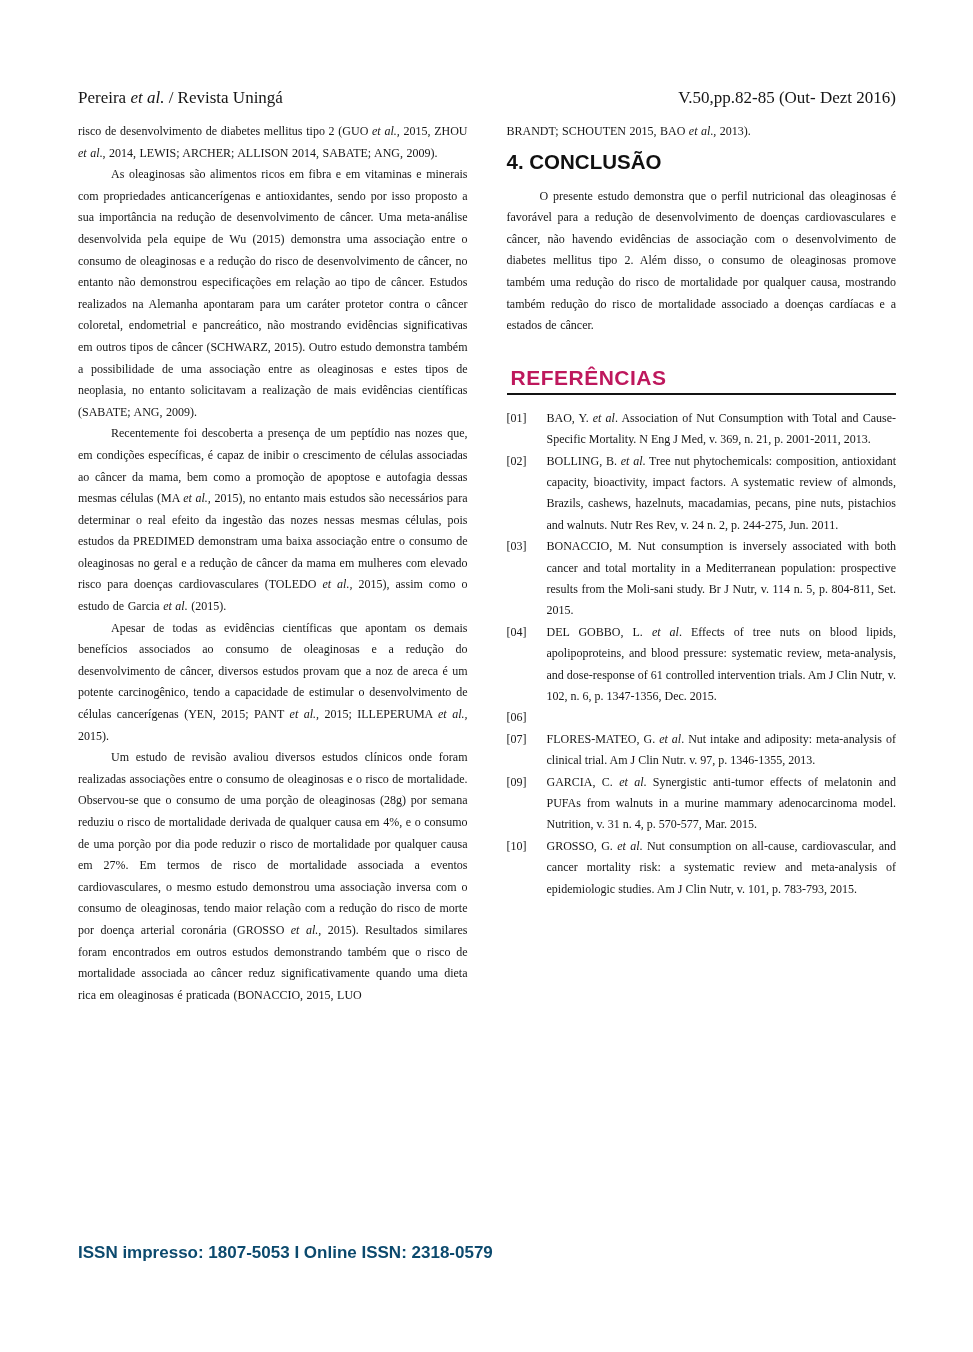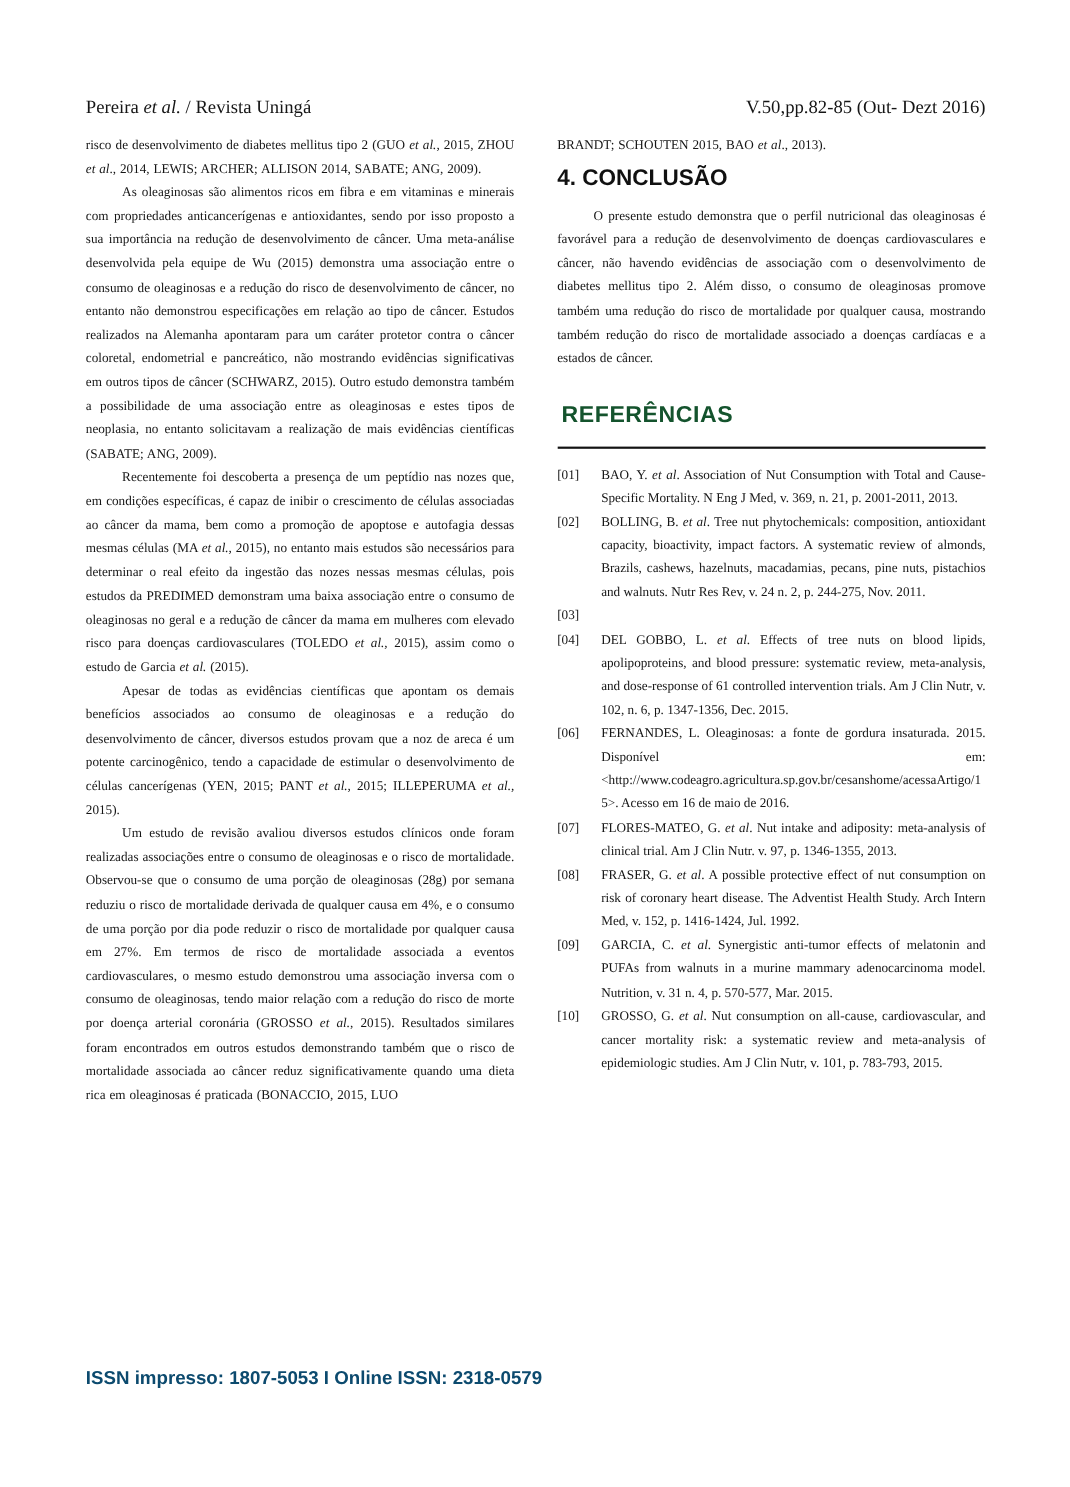--- a/index.html
+++ b/index.html
@@ -43,23 +43,23 @@
     margin: 7px 0 12px 0;
     color: #111;
   }
   .refs-heading {
     font-family: "Liberation Sans", sans-serif;
     font-weight: bold;
     font-size: 21px;
     line-height: 24px;
     letter-spacing: 0.5px;
     margin: 29px 0 13px 0;
-    padding: 0 0 16px 4px;
+    padding: 0 0 3px 4px;
     border-bottom: 2.5px solid #131313;
-    color: #14532d;
+    color: #be185d;
   }
   .ref-list { list-style: none; margin: 0; padding: 0; }
   .ref-item {
     display: flex;
     font-size: 12px;
     line-height: 21.4px;
   }
   .ref-num { flex: 0 0 40px; }
   .ref-text { flex: 1 1 auto; text-align: justify; min-width: 0; word-break: break-word; }
   .ital { font-style: italic; }
@@ -101,40 +101,36 @@
 
       <h2 class="refs-heading">REFERÊNCIAS</h2>
 
       <ol class="ref-list">
         <li class="ref-item">
           <span class="ref-num">[01]</span>
           <span class="ref-text"><span>BAO, Y. </span><span class="ital">et al</span><span>. Association of Nut Consumption with Total and Cause-Specific Mortality. N Eng J Med, v. 369, n. 21, p. 2001-2011, 2013.</span></span>
         </li>
         <li class="ref-item">
           <span class="ref-num">[02]</span>
-          <span class="ref-text"><span>BOLLING, B. </span><span class="ital">et al</span><span>. Tree nut phytochemicals: composition, antioxidant capacity, bioactivity, impact factors. A systematic review of almonds, Brazils, cashews, hazelnuts, macadamias, pecans, pine nuts, pistachios and walnuts. Nutr Res Rev, v. 24 n. 2, p. 244-275, Nov. 2011.</span></span>
+          <span class="ref-text"><span>BOLLING, B. </span><span class="ital">et al</span><span>. Tree nut phytochemicals: composition, antioxidant capacity, bioactivity, impact factors. A systematic review of almonds, Brazils, cashews, hazelnuts, macadamias, pecans, pine nuts, pistachios and walnuts. Nutr Res Rev, v. 24 n. 2, p. 244-275, Jun. 2011.</span></span>
         </li>
         <li class="ref-item">
           <span class="ref-num">[03]</span>
+          <span class="ref-text"><span>BONACCIO, M. Nut consumption is inversely associated with both cancer and total mortality in a Mediterranean population: prospective results from the Moli-sani study. Br J Nutr, v. 114 n. 5, p. 804-811, Set. 2015.</span></span>
         </li>
         <li class="ref-item">
           <span class="ref-num">[04]</span>
           <span class="ref-text"><span>DEL GOBBO, L. </span><span class="ital">et al</span><span>. Effects of tree nuts on blood lipids, apolipoproteins, and blood pressure: systematic review, meta-analysis, and dose-response of 61 controlled intervention trials. Am J Clin Nutr, v. 102, n. 6, p. 1347-1356, Dec. 2015.</span></span>
         </li>
         <li class="ref-item">
           <span class="ref-num">[06]</span>
-          <span class="ref-text"><span>FERNANDES, L. Oleaginosas: a fonte de gordura insaturada. 2015. Disponível em: &lt;http://www.codeagro.agricultura.sp.gov.br/cesanshome/acessaArtigo/15&gt;. Acesso em 16 de maio de 2016.</span></span>
         </li>
         <li class="ref-item">
           <span class="ref-num">[07]</span>
           <span class="ref-text"><span>FLORES-MATEO, G. </span><span class="ital">et al</span><span>. Nut intake and adiposity: meta-analysis of clinical trial. Am J Clin Nutr. v. 97, p. 1346-1355, 2013.</span></span>
-        </li>
-        <li class="ref-item">
-          <span class="ref-num">[08]</span>
-          <span class="ref-text"><span>FRASER, G. </span><span class="ital">et al</span><span>. A possible protective effect of nut consumption on risk of coronary heart disease. The Adventist Health Study. Arch Intern Med, v. 152, p. 1416-1424, Jul. 1992.</span></span>
         </li>
         <li class="ref-item">
           <span class="ref-num">[09]</span>
           <span class="ref-text"><span>GARCIA, C. </span><span class="ital">et al</span><span>. Synergistic anti-tumor effects of melatonin and PUFAs from walnuts in a murine mammary adenocarcinoma model. Nutrition, v. 31 n. 4, p. 570-577, Mar. 2015.</span></span>
         </li>
         <li class="ref-item">
           <span class="ref-num">[10]</span>
           <span class="ref-text"><span>GROSSO, G. </span><span class="ital">et al</span><span>. Nut consumption on all-cause, cardiovascular, and cancer mortality risk: a systematic review and meta-analysis of epidemiologic studies. Am J Clin Nutr, v. 101, p. 783-793, 2015.</span></span>
         </li>
 

